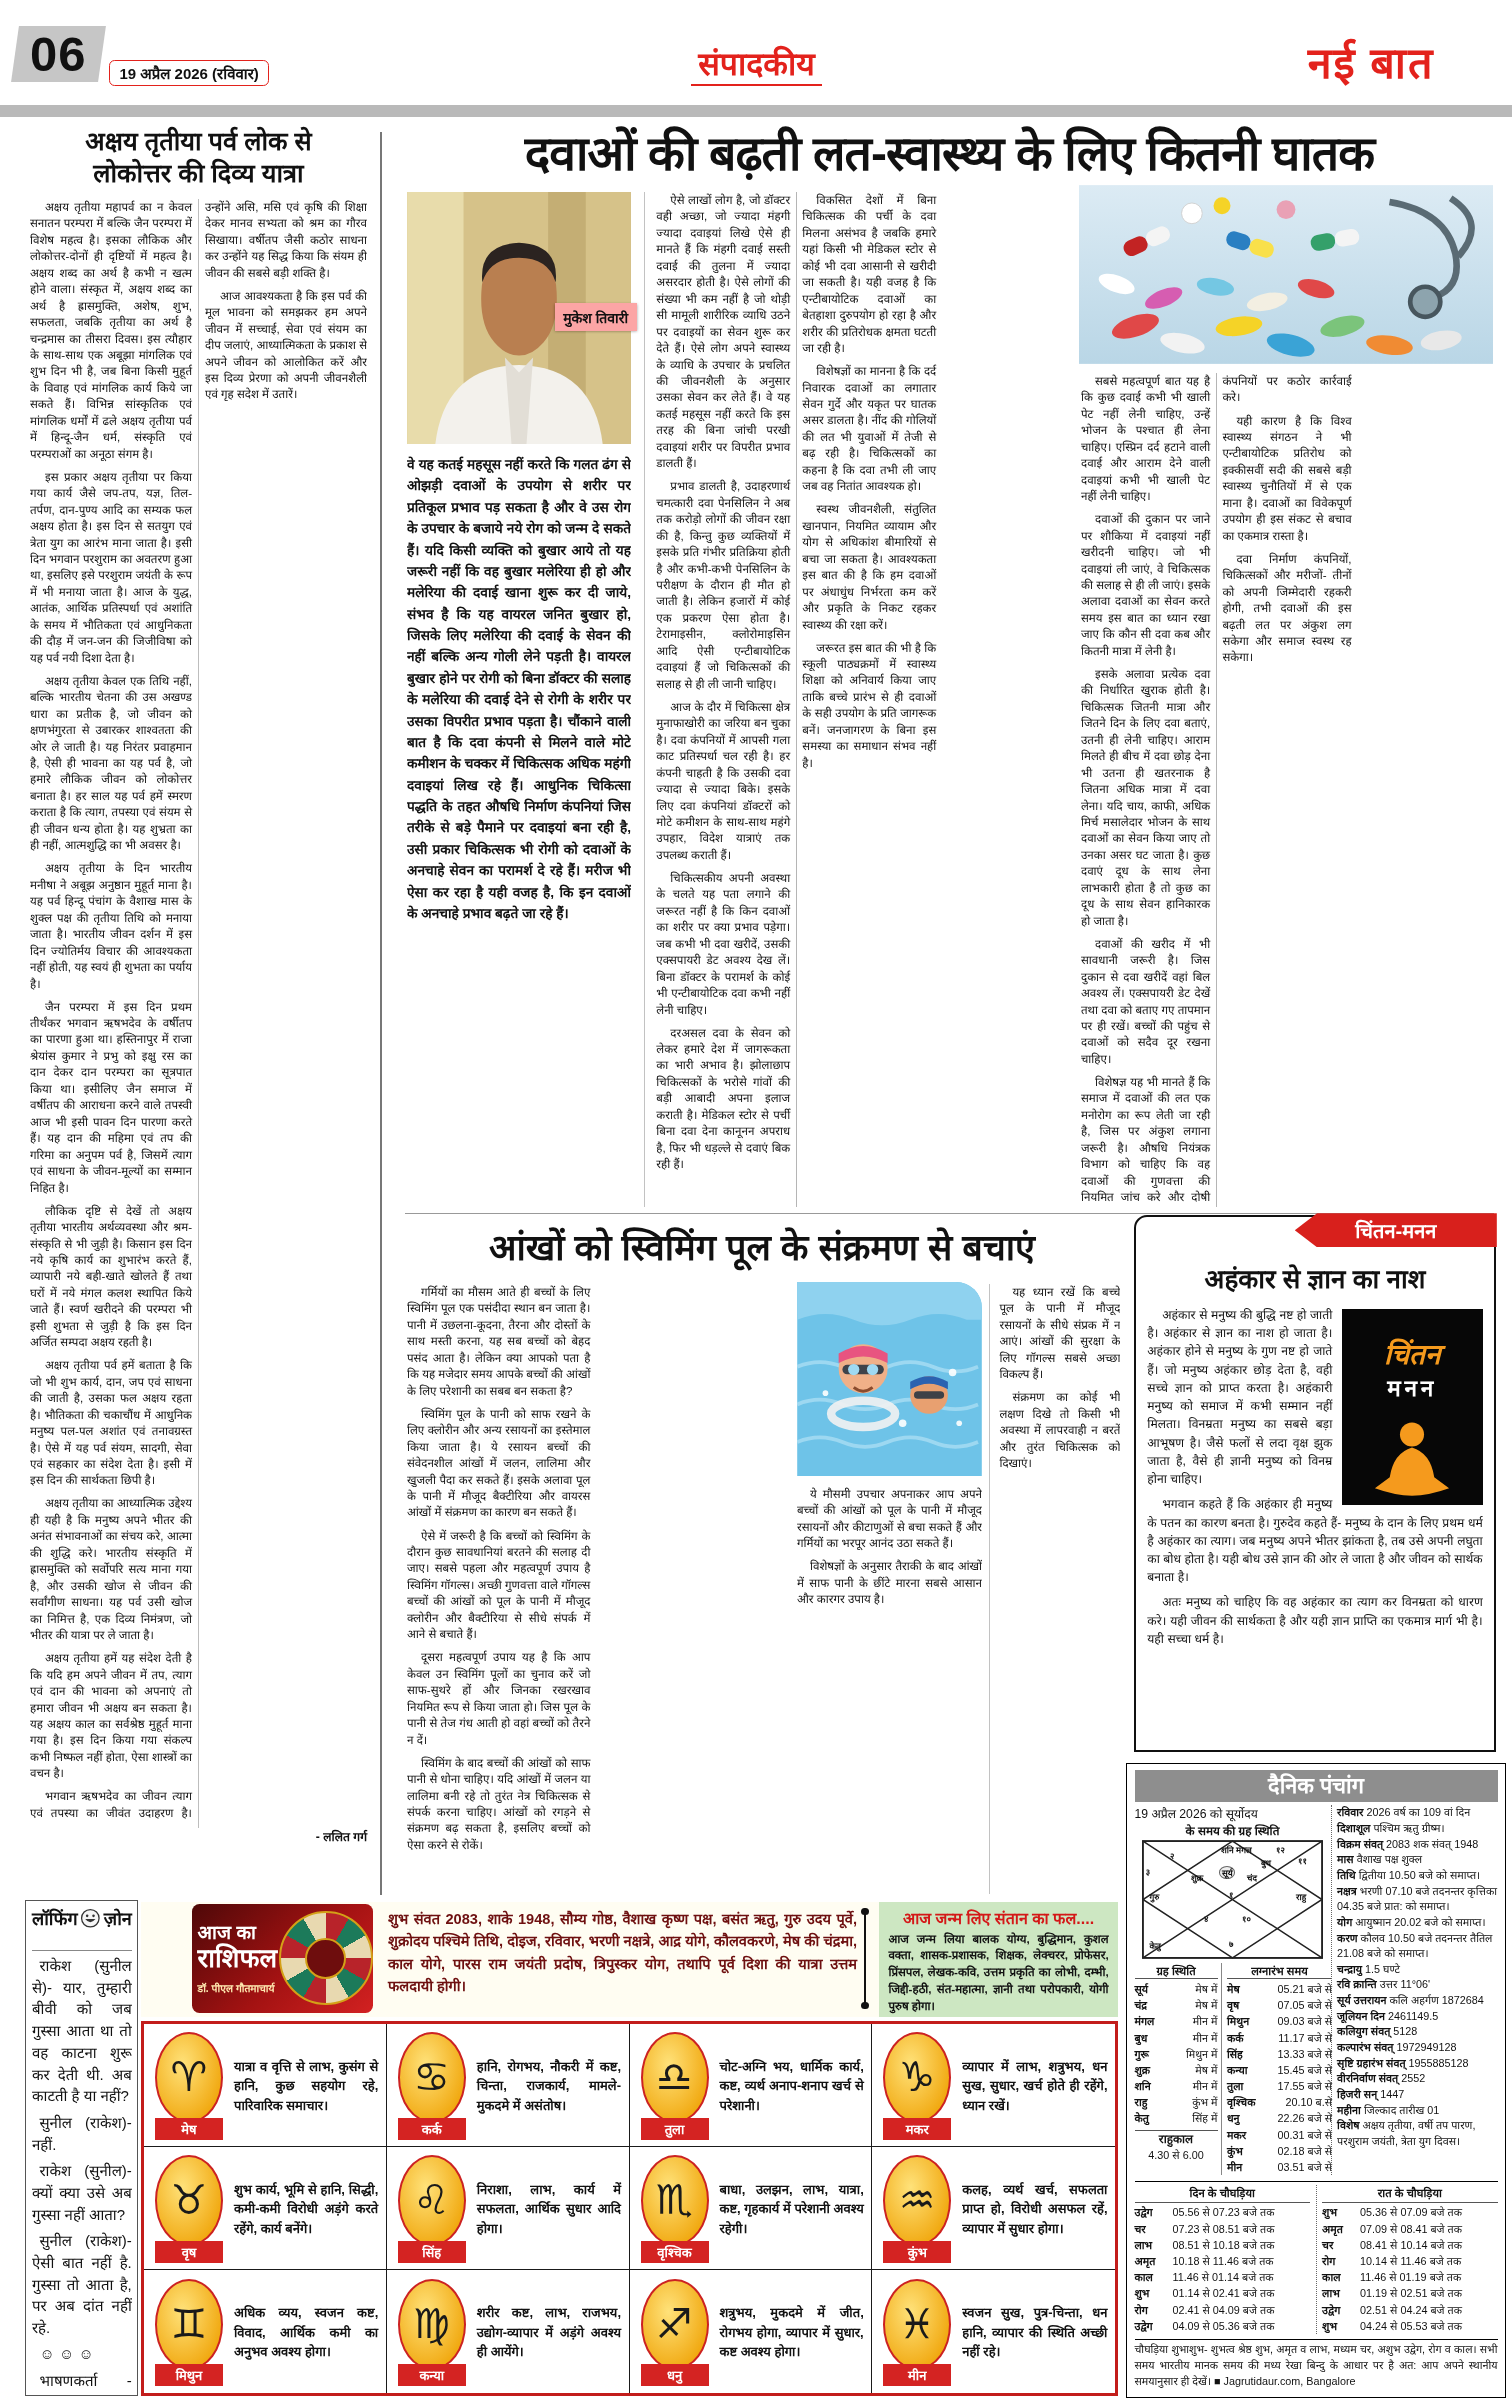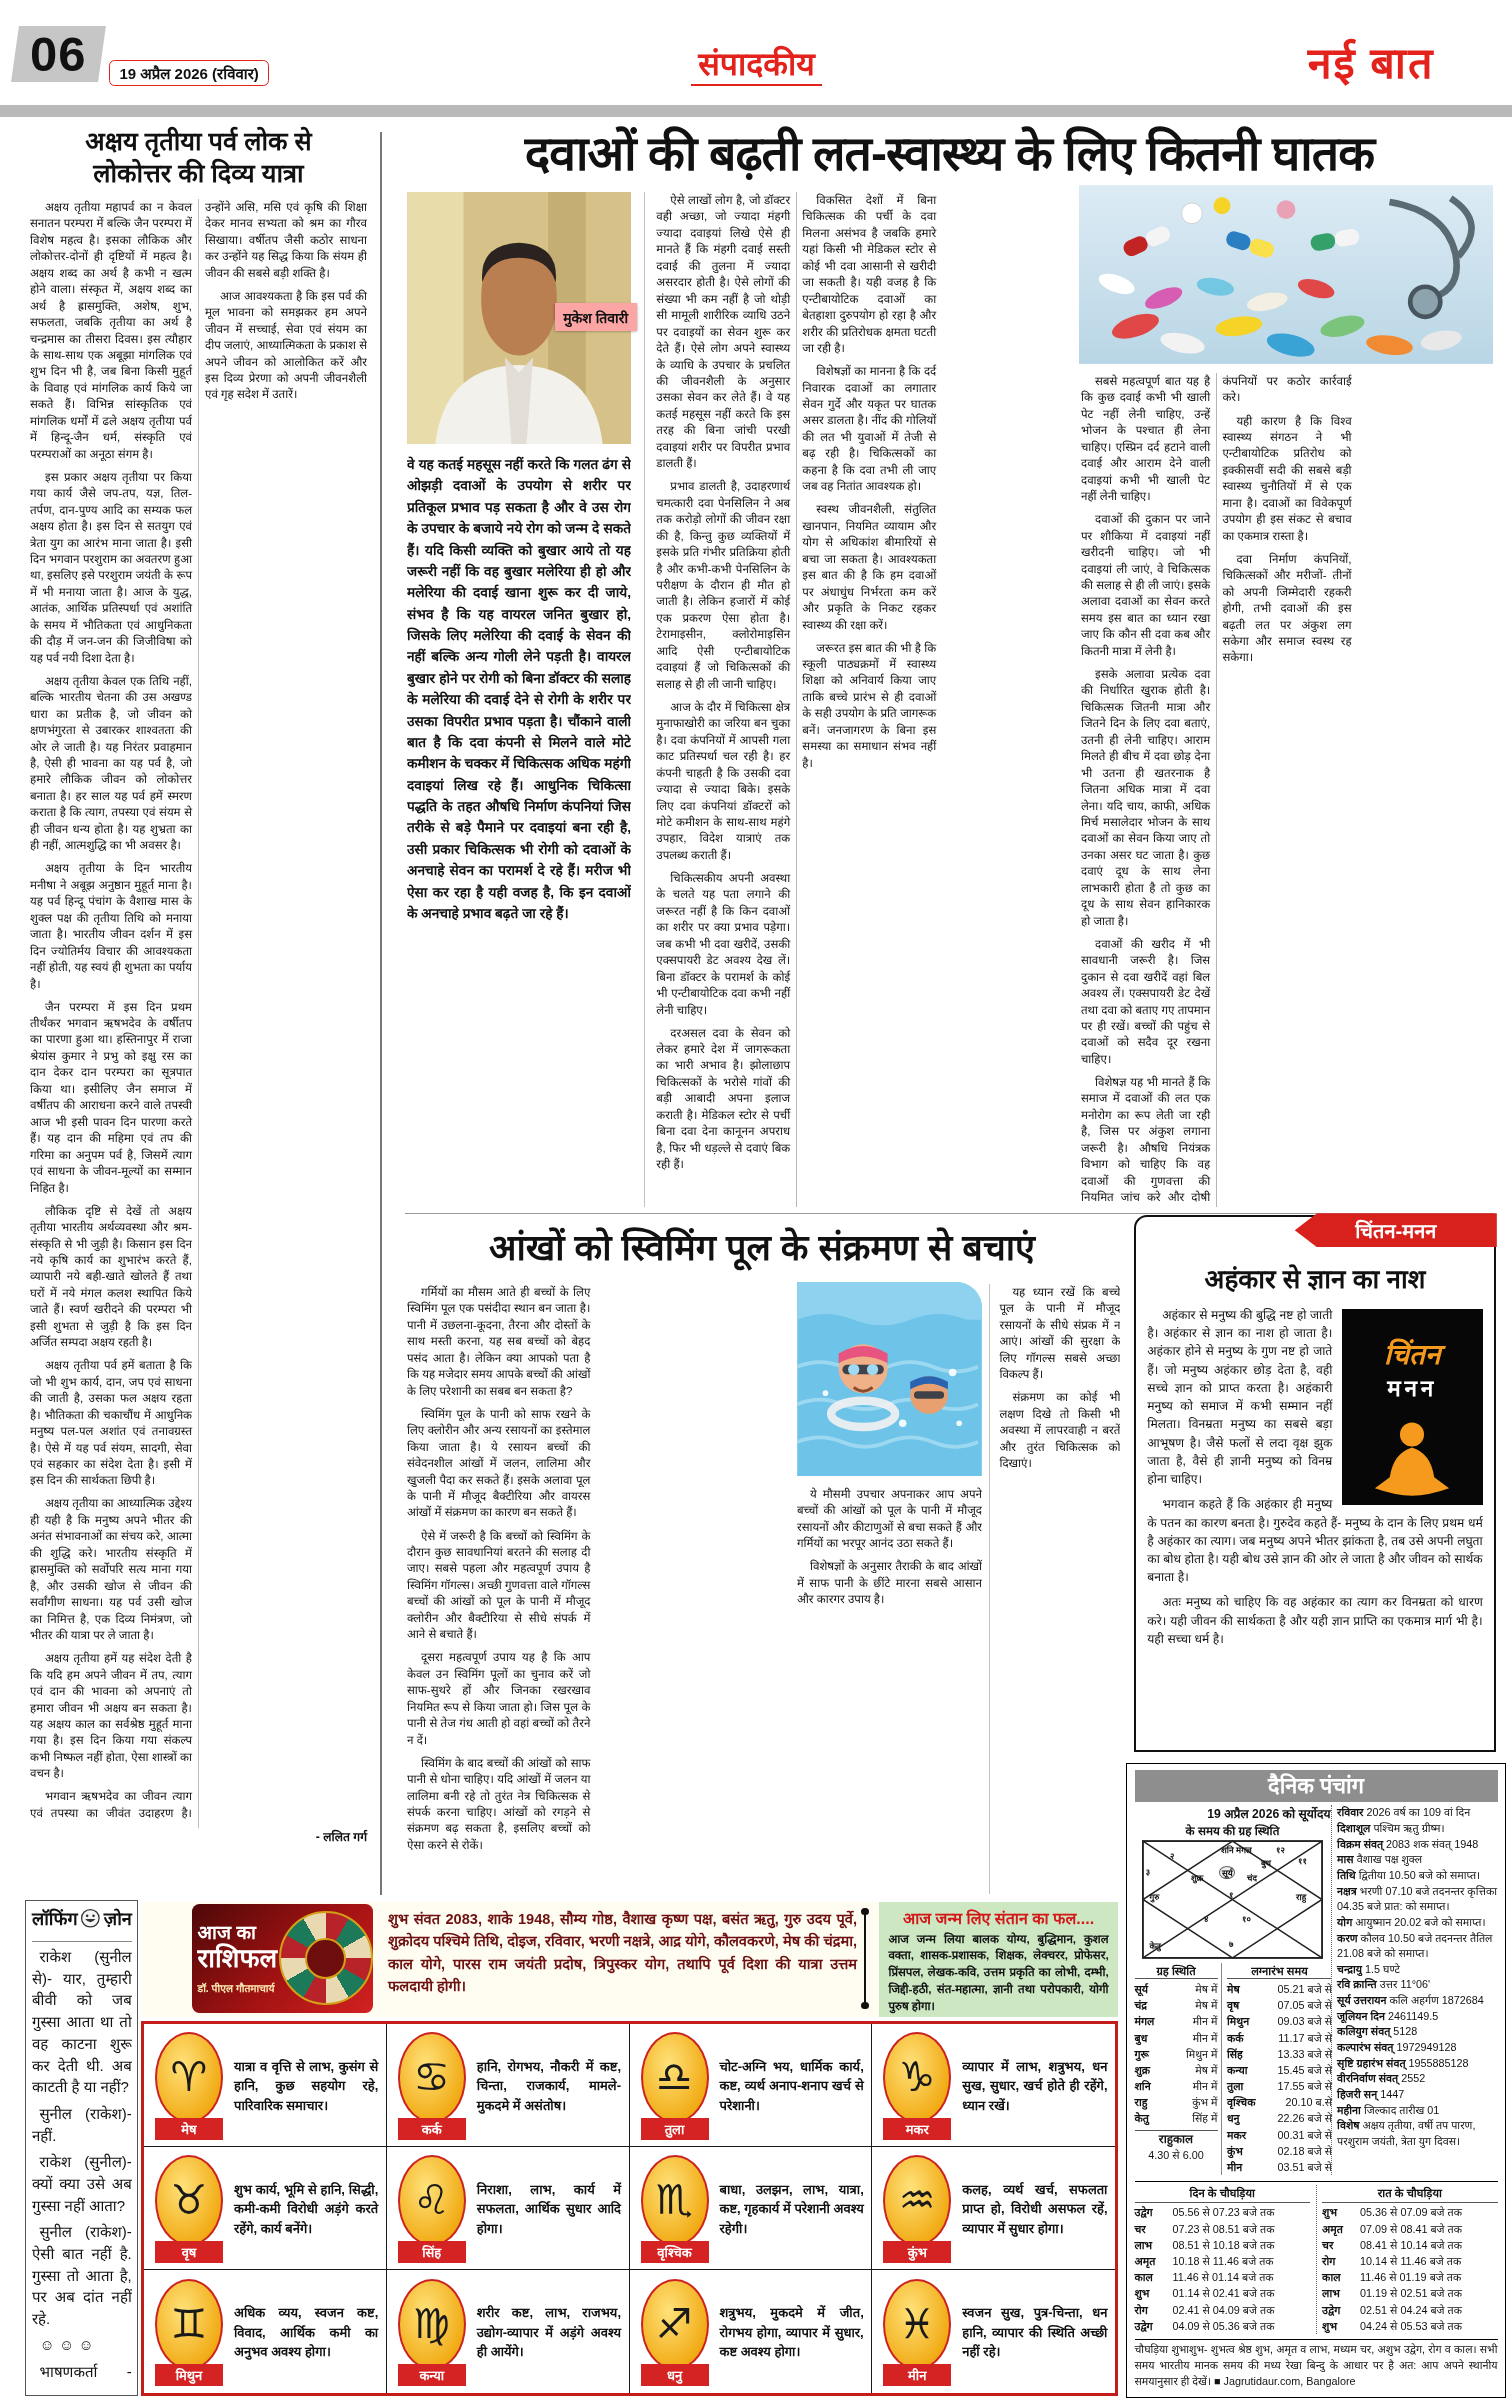--- a/index.html
+++ b/index.html
@@ -69,21 +69,21 @@
   #chintan .body{font-size:12.2px;line-height:1.5;}
   #chintan .body p{margin:0 0 6.6px;text-indent:15px;}
   
   #panchang{left:1126px;top:1763px;width:380px;height:635px;border:1.9px solid #000;
             box-sizing:border-box;padding:5.6px 7.5px;font-size:10.8px;}
   #pan-title{background:#8e8e8e;color:#fff;text-align:center;font-size:21.7px;font-weight:800;
              height:32px;line-height:32px;margin-bottom:3.8px;}
   #pan-main{display:flex;}
   #pan-left{width:196px;flex:none;}
   #pan-right{flex:1;border-left:0.9px dotted #666;padding-left:5.6px;line-height:1.42;}
-  #pan-sun{font-weight:700;font-size:12.2px;text-align:right;}
+  #pan-sun{font-weight:400;font-size:12.2px;text-align:left;}
   #pan-cap{text-align:center;font-weight:800;font-size:11.8px;margin-bottom:1.9px;}
   #kundali{position:relative;width:181px;height:119px;margin:0 auto 3.8px;}
   .klb{position:absolute;font-size:8.5px;font-weight:700;white-space:nowrap;}
   #pan-tables{display:flex;}
   .pan-th{font-weight:800;text-align:center;font-size:11.3px;border-bottom:0.9px solid #555;margin-bottom:1.9px;}
   #grahcol{width:83px;flex:none;}
   #lagnacol{width:105px;flex:none;border-left:0.9px solid #888;padding-left:4.7px;margin-left:3.8px;}
   .prow{display:flex;justify-content:space-between;line-height:1.5;}
   .prow b{font-weight:800;}
   #rahukal{border-top:0.9px solid #555;margin-top:3.8px;text-align:center;line-height:1.4;}
@@ -91,21 +91,21 @@
   .dline{line-height:1.45;}
   .dline b{font-weight:800;}
   #chau-wrap{display:flex;border-top:1.4px solid #000;margin-top:5.6px;padding-top:2.8px;}
   .chau{flex:1;line-height:1.5;}
   .chau + .chau{border-left:0.9px dotted #666;padding-left:5.6px;margin-left:5.6px;}
   .chrow b{display:inline-block;width:38px;font-weight:800;}
   #pan-foot{border-top:1.4px solid #000;margin-top:4.7px;padding-top:2.8px;line-height:1.45;text-align:justify;}
   
   #laugh{left:25.4px;top:1900px;width:113px;height:496px;border:1.9px solid #555;box-sizing:border-box;
          padding:4.7px 5.6px;}
-  #laugh .ttl{display:flex;align-items:center;gap:2.8px;font-size:18px;font-weight:900;border-bottom:0.9px solid #888;padding-bottom:11px;margin-bottom:3.8px;}
+  #laugh .ttl{display:flex;align-items:center;gap:2.8px;font-size:18px;font-weight:900;border-bottom:0.9px solid #888;padding-bottom:20px;margin-bottom:3.8px;}
   #laugh .jokes{font-size:15px;line-height:1.45;height:433px;overflow:hidden;text-align:justify;}
   #laugh .jokes p{margin:0 0 4.7px;text-indent:7.5px;}
   
   #rh-band{left:141px;top:1902px;width:977px;height:115px;background:#fffdf2;}
   #rh-logo{position:absolute;left:51px;top:1.9px;width:181px;height:109px;border-radius:7.5px;
            background:linear-gradient(135deg,#4e0808,#a31212 55%,#d32121);display:flex;align-items:center;
            padding:5.6px;box-sizing:border-box;}
   #rh-logo .t1{color:#fff;font-size:19px;font-weight:800;line-height:1.15;}
   #rh-logo .t2{color:#fff;font-size:26px;font-weight:900;line-height:1.15;}
   #rh-logo .t3{color:#ffe9b0;font-size:10.4px;font-weight:700;margin-top:7.5px;}

